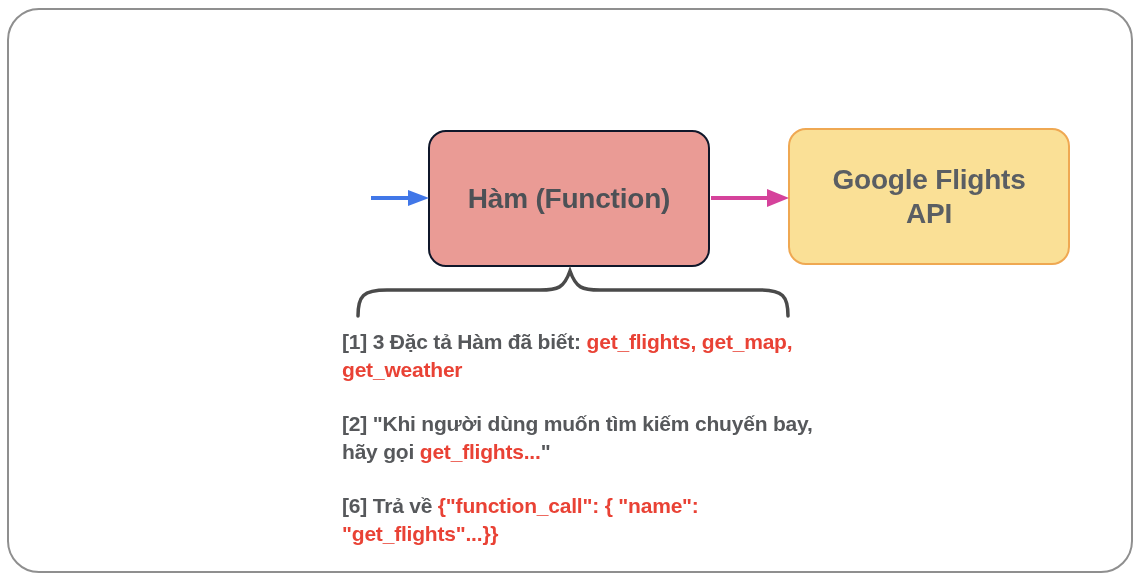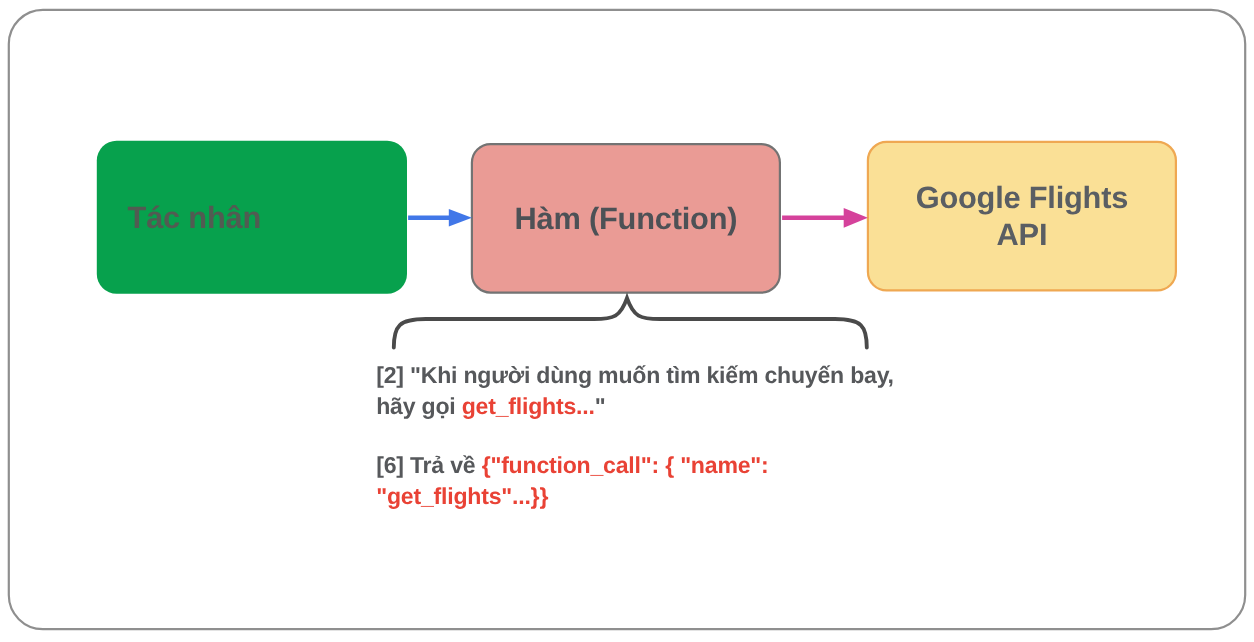--- a/index.html
+++ b/index.html
@@ -32,21 +32,21 @@
   .node-agent {
     left: 88px; top: 128px; width: 282px; height: 139px;
     background: #07A14D;
     color: #525B52;
     padding-left: 28px;
     justify-content: flex-start;
   }
   .node-function {
     left: 428px; top: 130px; width: 282px; height: 137px;
     background: #EA9B95;
-    border: 2px solid #737373;
+    border: 2px solid #0f172a;
     color: #4D5156;
     justify-content: center;
   }
   .node-api {
     left: 788px; top: 128px; width: 282px; height: 137px;
     background: #FAE096;
     border: 2px solid #EFA852;
     color: #5A5E63;
     justify-content: center;
     text-align: center;
@@ -69,23 +69,20 @@
   .note { margin: 0 0 26px 0; }
   .note-line { white-space: nowrap; }
   .code { color: #E94235; }
 </style>
 </head>
 <body>
 
 <div class="canvas">
   <div class="card"></div>
 
-  <div class="node node-agent">
-    <span>Tác nhân</span>
-  </div>
 
   <div class="node node-function">
     <span>Hàm (Function)</span>
   </div>
 
   <div class="node node-api">
     <span class="label-wrap">Google Flights API</span>
   </div>
 
   <svg class="overlay" width="1140" height="584" viewBox="0 0 1140 584">
@@ -104,20 +101,28 @@
              C 358 296, 363 290, 387 290
              L 540 290
              C 558 290, 564 288, 570 271
              C 576 288, 582 290, 600 290
              L 759 290
              C 783 290, 788 296, 788 316" fill="none" stroke="#4A4A4A" stroke-width="3.5" stroke-linecap="round"></path>
   </svg>
 
   <div class="notes">
 
+    <div class="note">
+      <div class="note-line">
+        <span>[1] 3 Đặc tả Hàm đã biết: </span><span class="code">get_flights, get_map,</span>
+      </div>
+      <div class="note-line">
+        <span class="code">get_weather</span>
+      </div>
+    </div>
 
     <div class="note">
       <div class="note-line">
         <span>[2] "Khi người dùng muốn tìm kiếm chuyến bay,</span>
       </div>
       <div class="note-line">
         <span>hãy gọi </span><span class="code">get_flights...</span><span>"</span>
       </div>
     </div>
 

